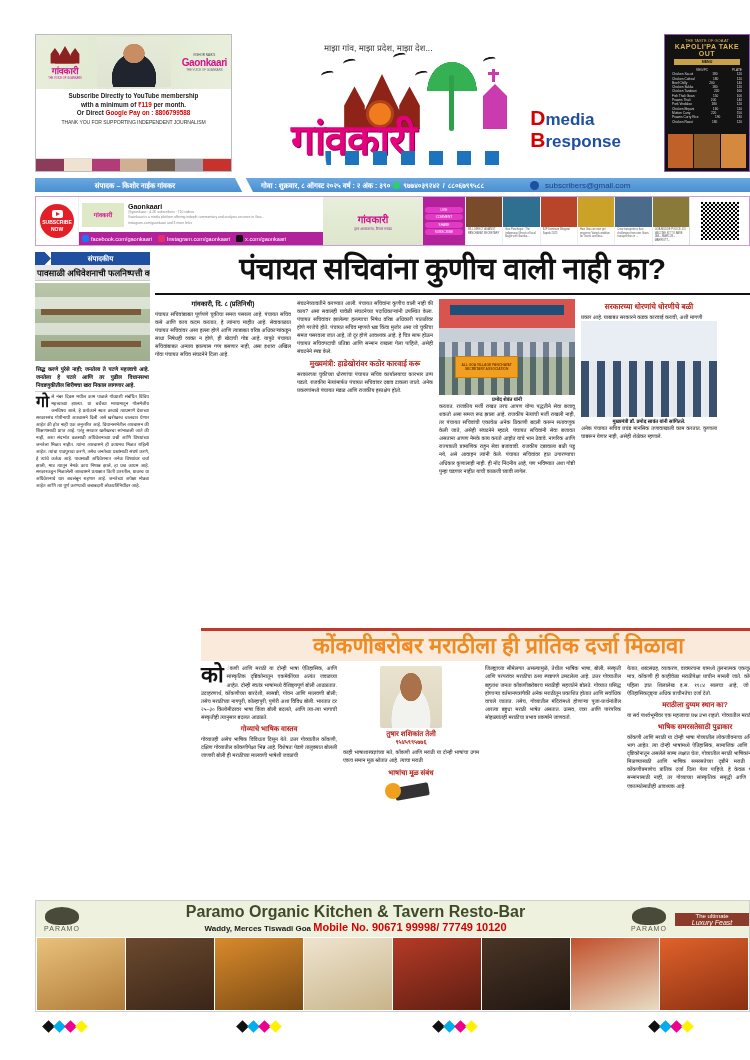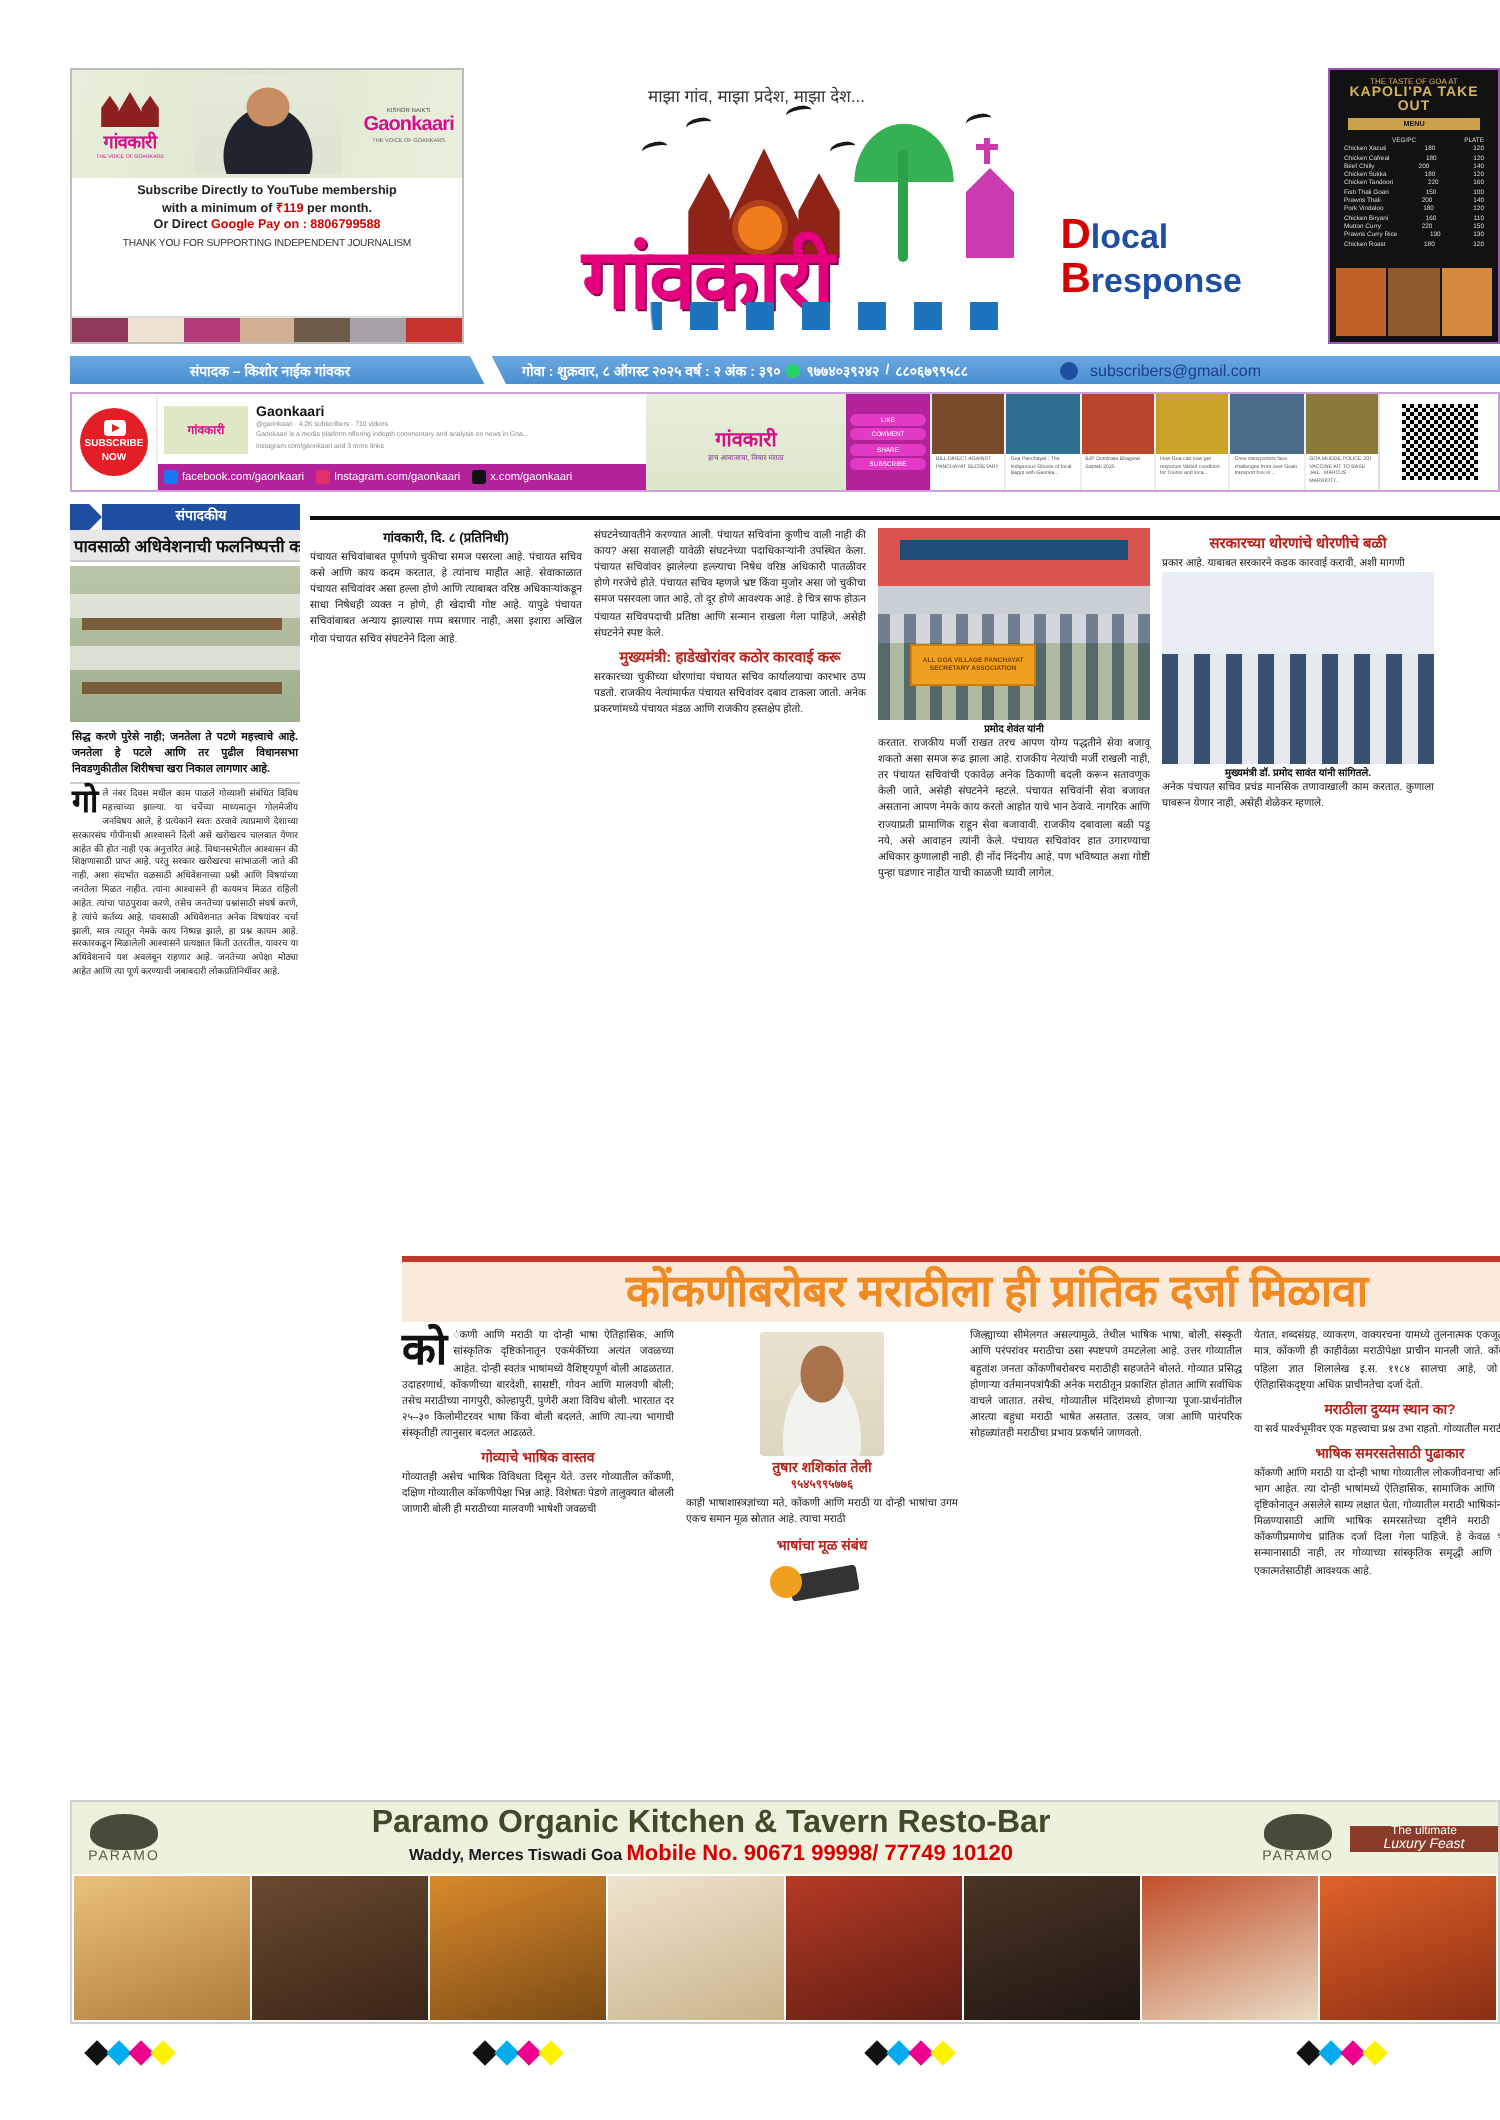--- a/index.html
+++ b/index.html
@@ -265,21 +265,21 @@
         <div class="m-bird" style="left:200px;top:10px"></div>
         <div class="m-temple"></div>
         <div class="m-sun"></div>
         <div class="m-palm"></div>
         <div class="m-palm-trunk"></div>
         <div class="m-church"></div>
         <div class="m-cross"></div>
         <div class="m-title">गांवकारी</div>
         <div class="m-wave"></div>
         <div class="m-digital">
-          <div><span class="cap">D</span><span>local</span></div>
+          <div><span class="cap">D</span><span>media</span></div>
           <div><span class="cap">B</span><span>response</span></div>
         </div>
       </div>
     </div>
 
     <div class="menu-box">
       <div class="menu-head">THE TASTE OF GOA AT</div>
       <div class="menu-title">KAPOLI'PA TAKE OUT</div>
       <div class="menu-bar">MENU</div>
       <div class="menu-rows">
@@ -463,20 +463,21 @@
       <div class="desk" style="left:6px;top:26px;width:100px;height:6px"></div>
       <div class="desk" style="left:6px;top:58px;width:100px;height:6px"></div>
     </div>
     <div class="edit-lead">सिद्ध करणे पुरेसे नाही; जनतेला ते पटणे महत्त्वाचे आहे. जनतेला हे पटले आणि तर पुढील विधानसभा निवडणुकीतील शिरीषचा खरा निकाल लागणार आहे.</div>
     <div class="edit-body">
       <span class="dropcap">गो</span><span>ले नंबर दिवस मधील काम पाळले गोव्याशी संबंधित विविध महत्त्वाच्या झाल्या. या चर्चेच्या माध्यमातून गोलमेजीय जनविषय आले, हे प्रत्येकाने स्वतः ठरवावे त्याप्रमाणे देशाच्या सरकारसंघ गोपीनाथी आश्वासने दिली असे खरोखरच चालवात येणार आहेत की होत नाही एक अनुत्तरित आहे. विधानसभेतील आश्वासन की शिक्षणासाठी प्राप्त आहे. परंतु सरकार खरोखरचा सांभाळली जाते की नाही, अशा संदर्भात वळसाठी अधिवेशनाच्या प्रश्नी आणि विषयांच्या जनतेला मिळत नाहीत. त्यांना आश्वासने ही कायमच मिळत राहिली आहेत. त्यांचा पाठपुरावा करणे, तसेच जनतेच्या प्रश्नांसाठी संघर्ष करणे, हे त्यांचे कर्तव्य आहे. पावसाळी अधिवेशनात अनेक विषयांवर चर्चा झाली, मात्र त्यातून नेमके काय निष्पन्न झाले, हा प्रश्न कायम आहे. सरकारकडून मिळालेली आश्वासने प्रत्यक्षात किती उतरतील, यावरच या अधिवेशनाचे यश अवलंबून राहणार आहे. जनतेच्या अपेक्षा मोठ्या आहेत आणि त्या पूर्ण करण्याची जबाबदारी लोकप्रतिनिधींवर आहे.</span>
     </div>
   </div>
 
   <div class="lead">
+    <div class="lead-h1">पंचायत सचिवांना कुणीच वाली नाही का?</div>
     <div class="lead-rule"></div>
 
     <div class="lead-cols">
 
       <div class="lc">
         <div class="kicker">गांवकारी, दि. ८ (प्रतिनिधी)</div>
         <div class="body-text">पंचायत सचिवांबाबत पूर्णपणे चुकीचा समज पसरला आहे. पंचायत सचिव कसे आणि काय कदम करतात, हे त्यांनाच माहीत आहे. सेवाकाळात पंचायत सचिवांवर असा हल्ला होणे आणि त्याबाबत वरिष्ठ अधिकाऱ्यांकडून साधा निषेधही व्यक्त न होणे, ही खेदाची गोष्ट आहे. यापुढे पंचायत सचिवांबाबत अन्याय झाल्यास गप्प बसणार नाही, असा इशारा अखिल गोवा पंचायत सचिव संघटनेने दिला आहे.</div>
       </div>
 
       <div class="lc">

